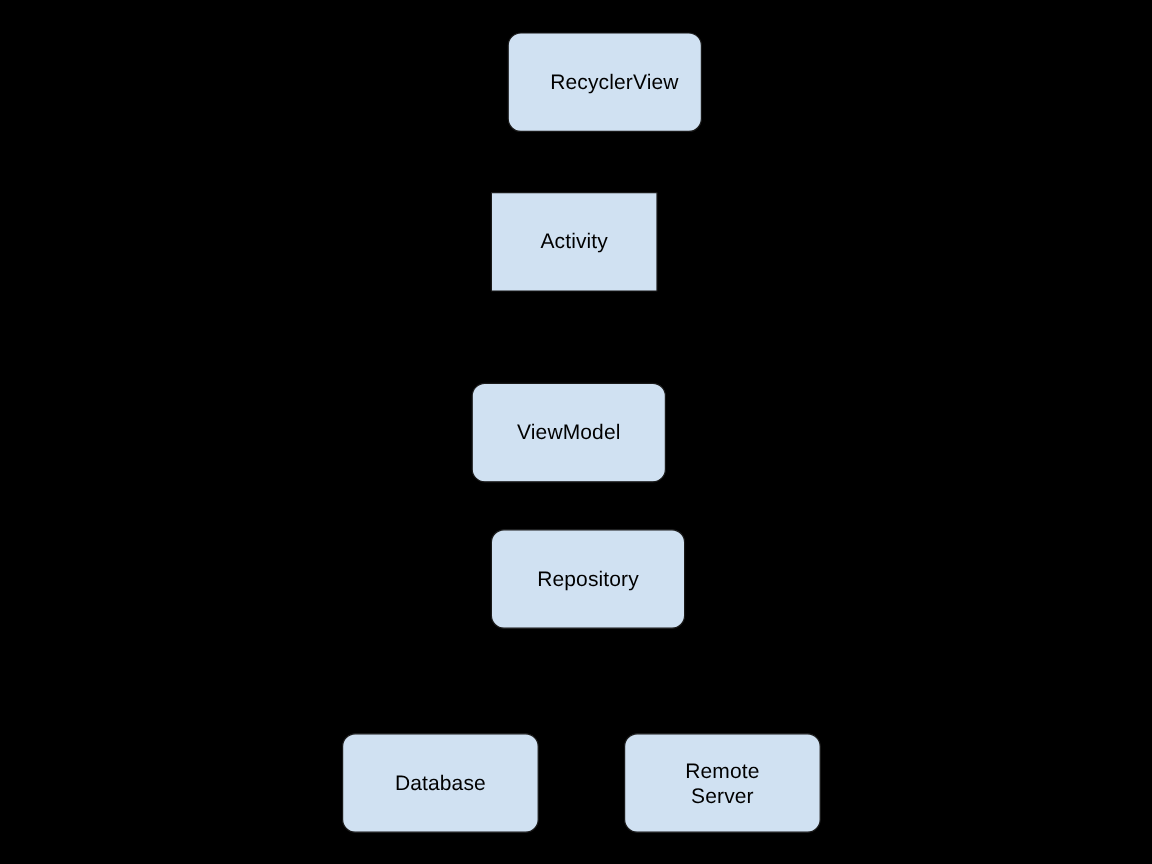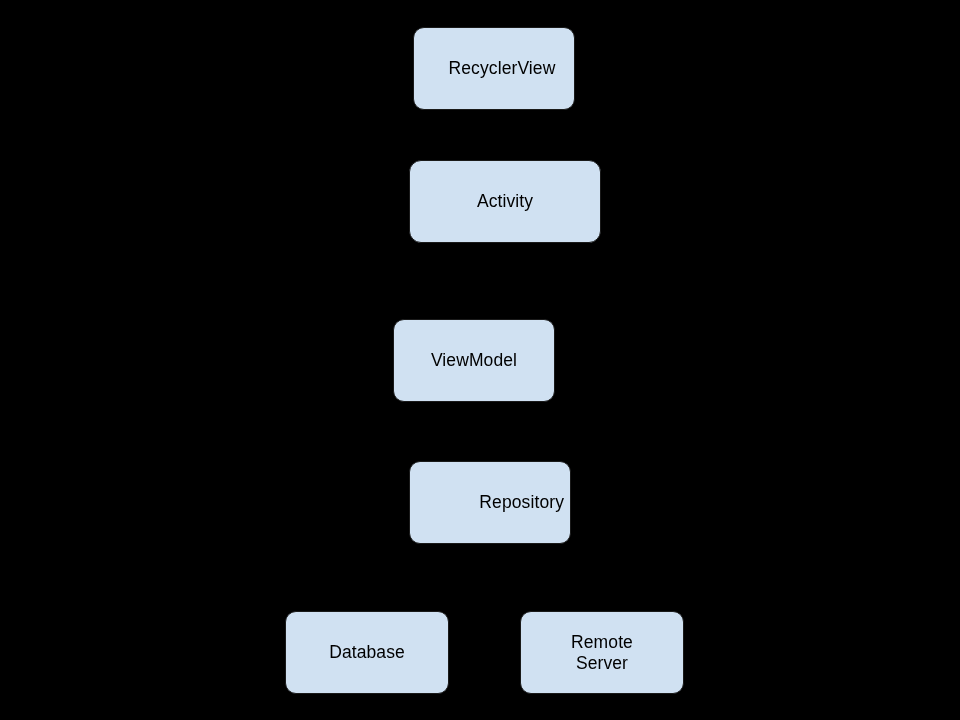--- a/index.html
+++ b/index.html
@@ -41,33 +41,33 @@
     display: block;
     white-space: pre-line;
     padding: 0 6px;
   }
 </style>
 </head>
 <body style="background: rgb(0, 0, 0);">
 
 <div id="canvas" style="background: rgb(0, 0, 0);">
 
-  <div class="node" style="left: 413px; top: 27px; width: 162px; height: 83px; background: rgb(208, 225, 242); border-color: rgb(26, 26, 26); color: rgb(0, 0, 0); border-radius: 11px; padding-left: 16px;">
+  <div class="node" style="left: 423px; top: 27px; width: 162px; height: 83px; background: rgb(208, 225, 242); border-color: rgb(26, 26, 26); color: rgb(0, 0, 0); border-radius: 11px; padding-left: 16px;">
     <span class="node-label">RecyclerView</span>
   </div>
 
-  <div class="node" style="left: 409px; top: 160px; width: 192px; height: 83px; background: rgb(208, 225, 242); border-color: rgb(26, 26, 26); color: rgb(0, 0, 0); border-radius: 12px;">
+  <div class="node" style="left: 409px; top: 160px; width: 139px; height: 83px; background: rgb(208, 225, 242); border-color: rgb(26, 26, 26); color: rgb(0, 0, 0); border-radius: 1px;">
     <span class="node-label">Activity</span>
   </div>
 
   <div class="node" style="left: 393px; top: 319px; width: 162px; height: 83px; background: rgb(208, 225, 242); border-color: rgb(26, 26, 26); color: rgb(0, 0, 0); border-radius: 11px;">
     <span class="node-label">ViewModel</span>
   </div>
 
-  <div class="node" style="left: 409px; top: 461px; width: 162px; height: 83px; background: rgb(208, 225, 242); border-color: rgb(26, 26, 26); color: rgb(0, 0, 0); border-radius: 11px; justify-content: flex-end;">
+  <div class="node" style="left: 409px; top: 441px; width: 162px; height: 83px; background: rgb(208, 225, 242); border-color: rgb(26, 26, 26); color: rgb(0, 0, 0); border-radius: 11px;">
     <span class="node-label">Repository</span>
   </div>
 
   <div class="node" style="left: 285px; top: 611px; width: 164px; height: 83px; background: rgb(208, 225, 242); border-color: rgb(26, 26, 26); color: rgb(0, 0, 0); border-radius: 11px;">
     <span class="node-label">Database</span>
   </div>
 
   <div class="node" style="left: 520px; top: 611px; width: 164px; height: 83px; background: rgb(208, 225, 242); border-color: rgb(26, 26, 26); color: rgb(0, 0, 0); border-radius: 11px;">
     <span class="node-label">Remote
 Server</span>

